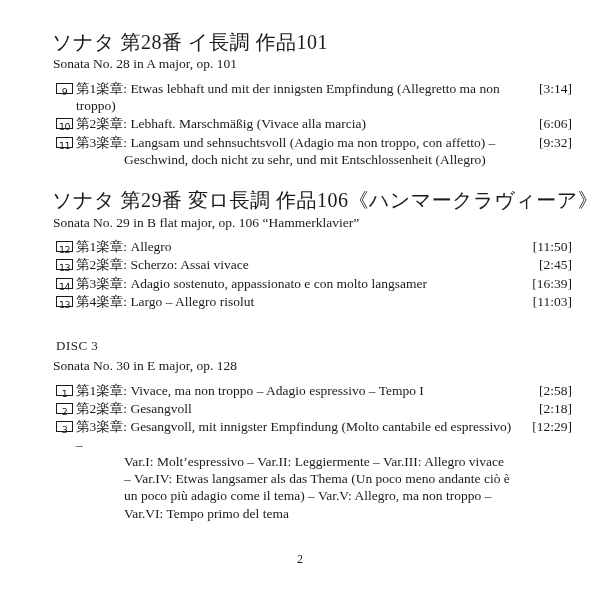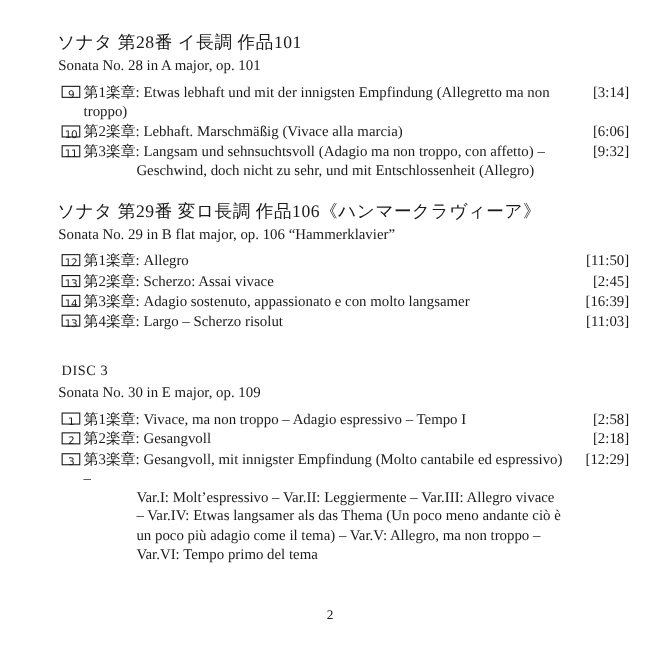--- a/index.html
+++ b/index.html
@@ -19,21 +19,21 @@
     position: relative;
     width: 600px;
     height: 589px;
     box-sizing: border-box;
     padding: 30px 28px 0 52px;
   }
   .work {
     margin-bottom: 2px;
   }
   .work-jp {
-    font-size: 16px;
+    font-size: 20px;
     line-height: 1.22;
     letter-spacing: 0.5px;
     white-space: nowrap;
   }
   .work-en {
     font-size: 13.5px;
     line-height: 1.3;
     margin-top: 1px;
     margin-left: 1px;
   }
@@ -146,33 +146,33 @@
       </div>
 
       <div class="track">
         <span class="tracknum">14</span>
         <span class="tracktext"><span>第3楽章: Adagio sostenuto, appassionato e con molto langsamer</span></span>
         <span class="tracktime">[16:39]</span>
       </div>
 
       <div class="track">
         <span class="tracknum">13</span>
-        <span class="tracktext"><span>第4楽章: Largo – Scherzo risolut</span></span>
+        <span class="tracktext"><span>第4楽章: Largo – Allegro risolut</span></span>
         <span class="tracktime">[11:03]</span>
       </div>
 
     </div>
   </div>
 
   <div class="gap-2"></div>
 
   <div class="disc-label">DISC 3</div>
 
   <div class="work">
-    <div class="work-en">Sonata No. 30 in E major, op. 109</div>
+    <div class="work-en">Sonata No. 30 in E major, op. 128</div>
     <div class="tracks">
 
       <div class="track">
         <span class="tracknum">1</span>
         <span class="tracktext"><span>第1楽章: Vivace, ma non troppo – Adagio espressivo – Tempo I</span></span>
         <span class="tracktime">[2:58]</span>
       </div>
 
       <div class="track">
         <span class="tracknum">2</span>

